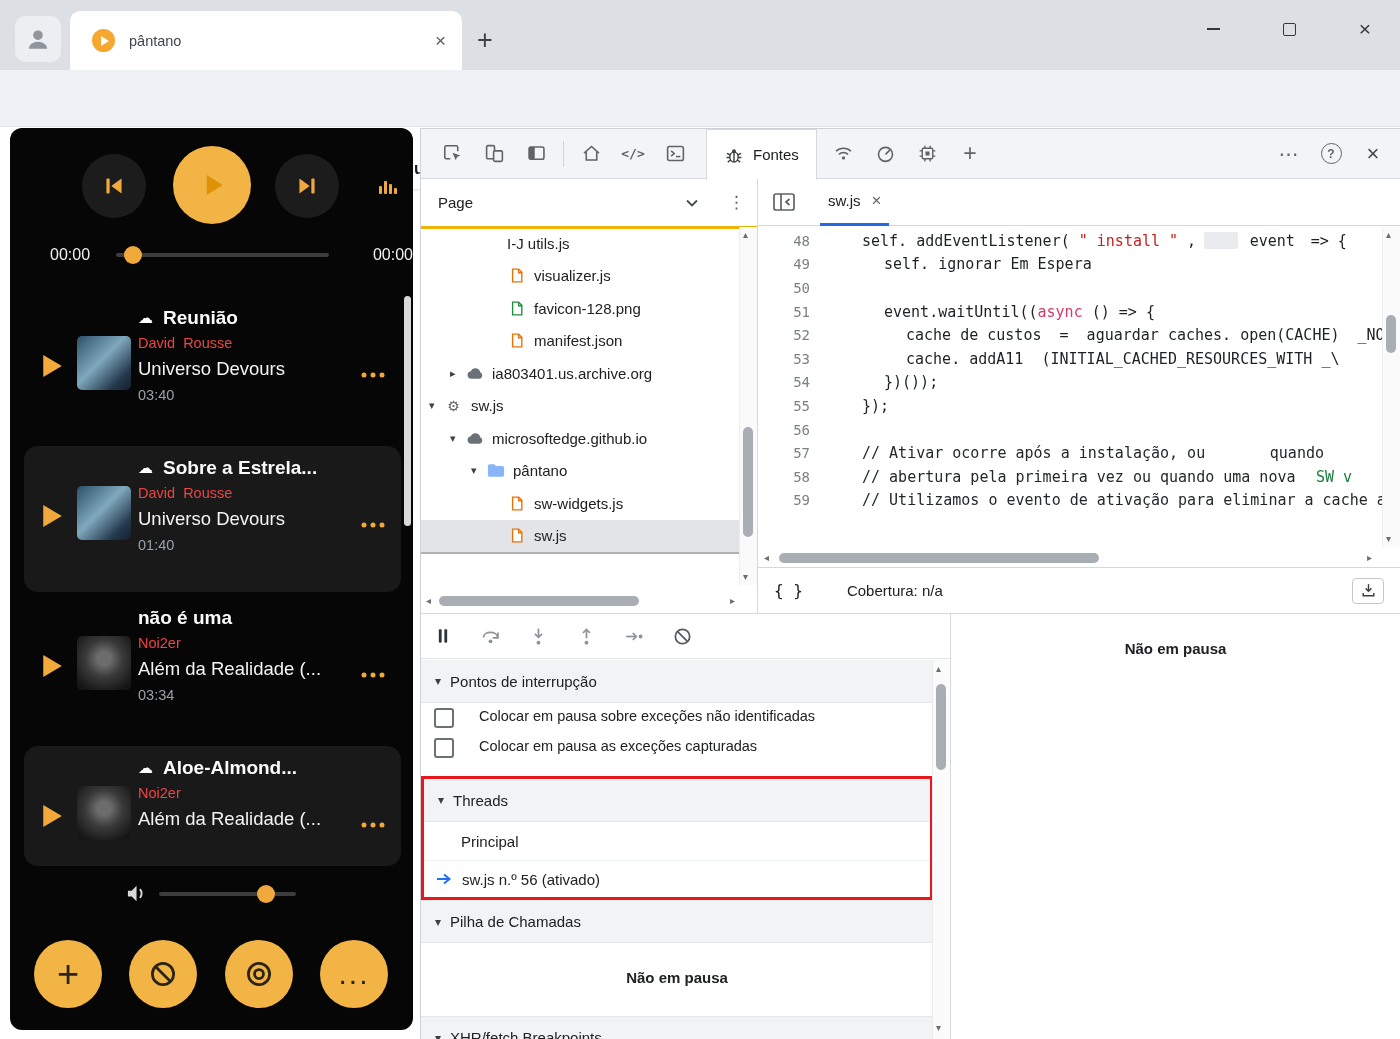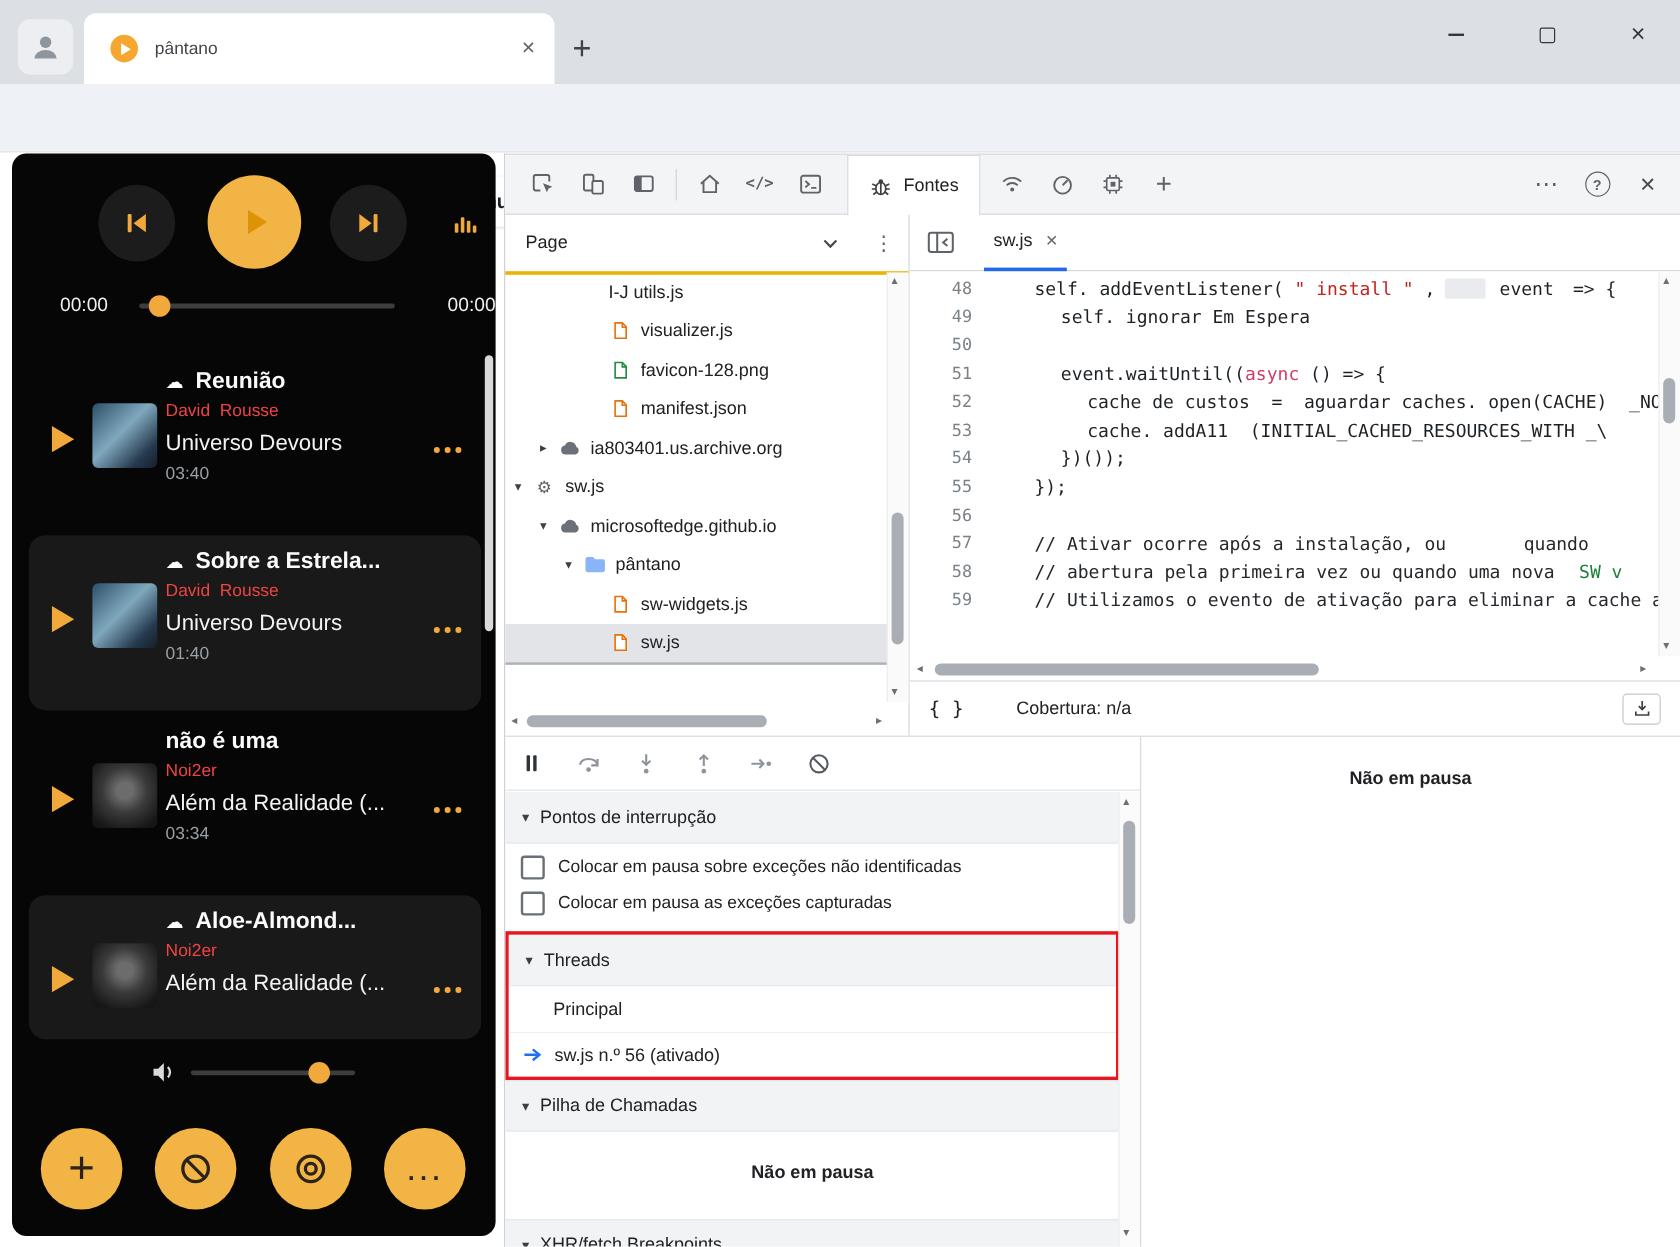--- a/index.html
+++ b/index.html
@@ -139,21 +139,21 @@
 
   
   #dt-bottom{position:absolute;left:0;top:484px;right:0;bottom:0;display:flex;border-top:1px solid #d5d9de;box-sizing:border-box}
   #debugger-panel{width:530px;border-right:1px solid #d5d9de;position:relative;box-sizing:border-box;flex:none;overflow:hidden}
   #dbg-controls{height:45px;border-bottom:1px solid #e1e4e8;display:flex;align-items:center;padding-left:12px;gap:27px;box-sizing:border-box}
   #dbg-scroll{position:absolute;left:0;top:46px;right:17px;bottom:0;overflow:hidden}
   .sect-head{height:43px;background:#f1f3f5;border-top:1px solid #e4e7eb;border-bottom:1px solid #e4e7eb;
     display:flex;align-items:center;padding-left:14px;gap:9px;box-sizing:border-box}
   .sect-head .tw{font-size:12px;color:#3c4043}
   .sect-head .tt{font-size:15px;color:#202124}
-  .cb-row{height:30px;display:flex;align-items:center;padding-left:13px;gap:11px}
+  .cb-row{height:30px;display:flex;padding-left:13px;gap:25px}
   .cb-box{width:16px;height:16px;border:2px solid #697076;border-radius:3px;background:#fff;flex:none}
   .cb-lbl{font-size:14.5px;color:#202124;white-space:nowrap}
   #threads-wrap{border:3px solid #e8171e;margin-top:8px}
   #threads-wrap .sect-head{border-top:none}
   .thread-row{height:38px;display:flex;align-items:center;padding-left:37px;font-size:15px;color:#202124;
     border-bottom:1px solid #eceff2;background:#fff}
   .thread-row.active{padding-left:11px;gap:9px;border-bottom:none;height:36px}
   #cs-msg,#scope-msg{text-align:center;margin-top:26px;font-size:15px;font-weight:700;color:#202124}
   #xhr-head{margin-top:30px}
   #dbg-vscroll{position:absolute;right:0;top:46px;bottom:0;width:17px;background:#fbfbfc;border-left:1px solid #ececec}

